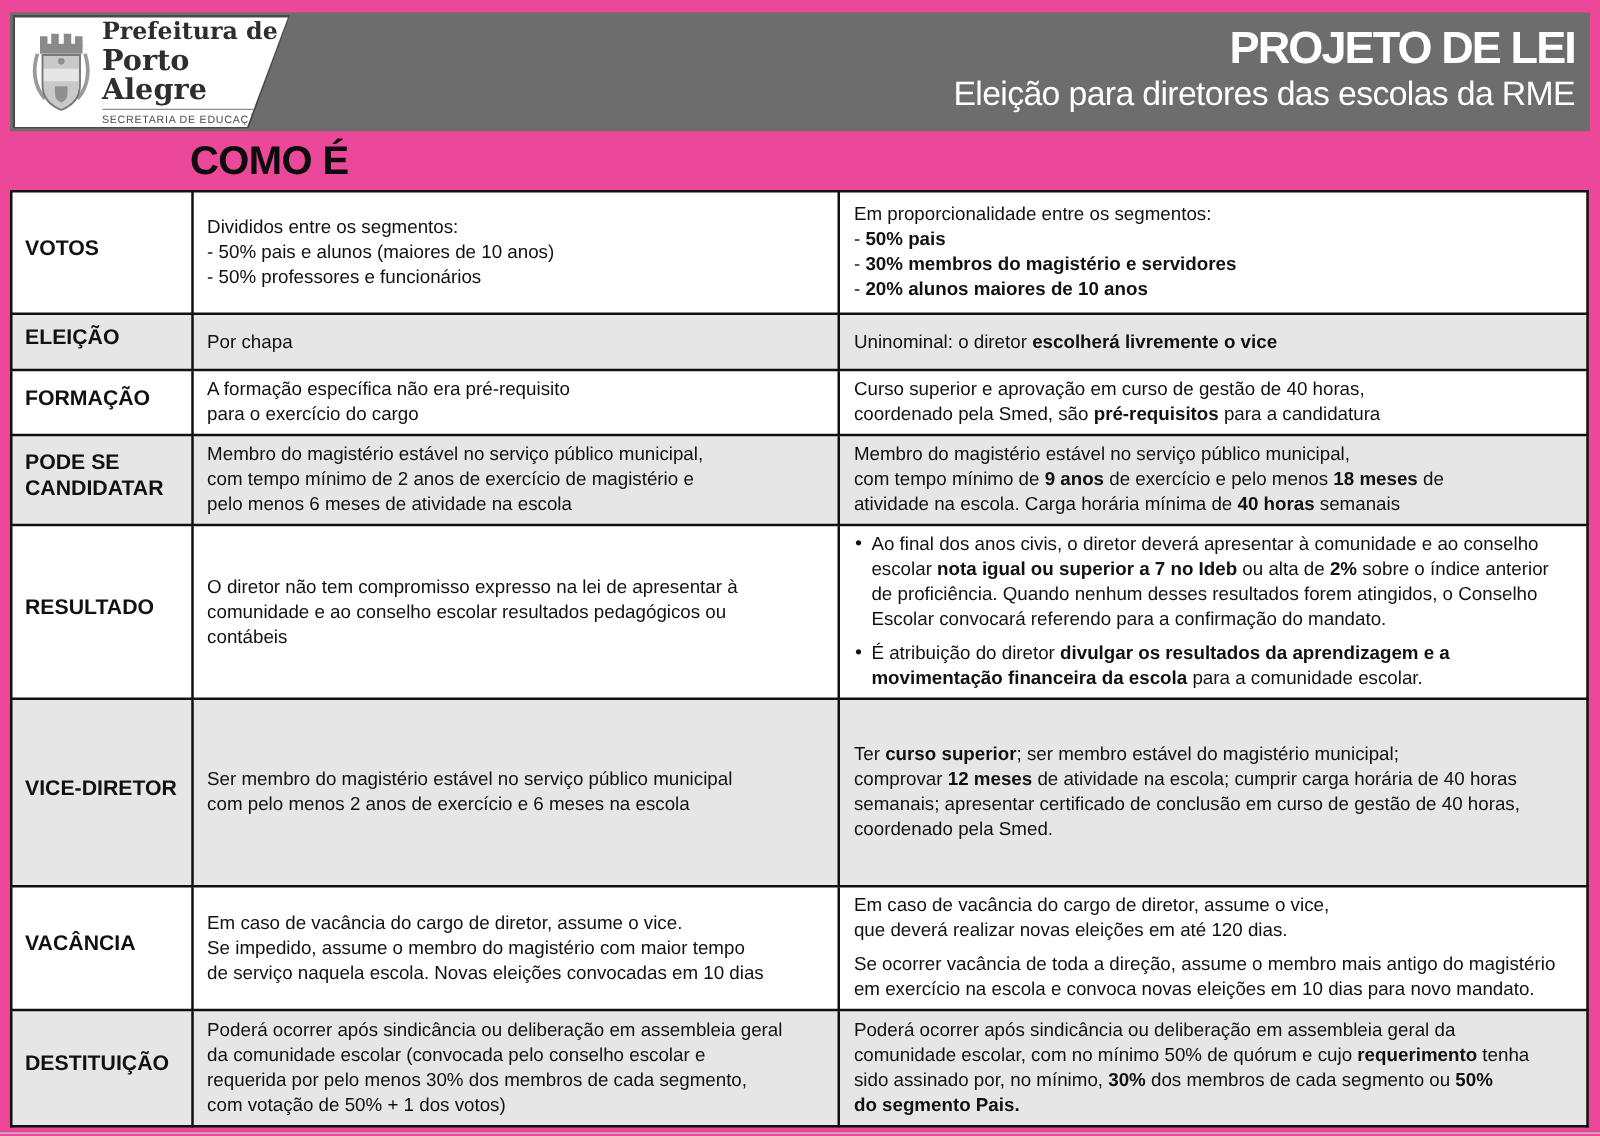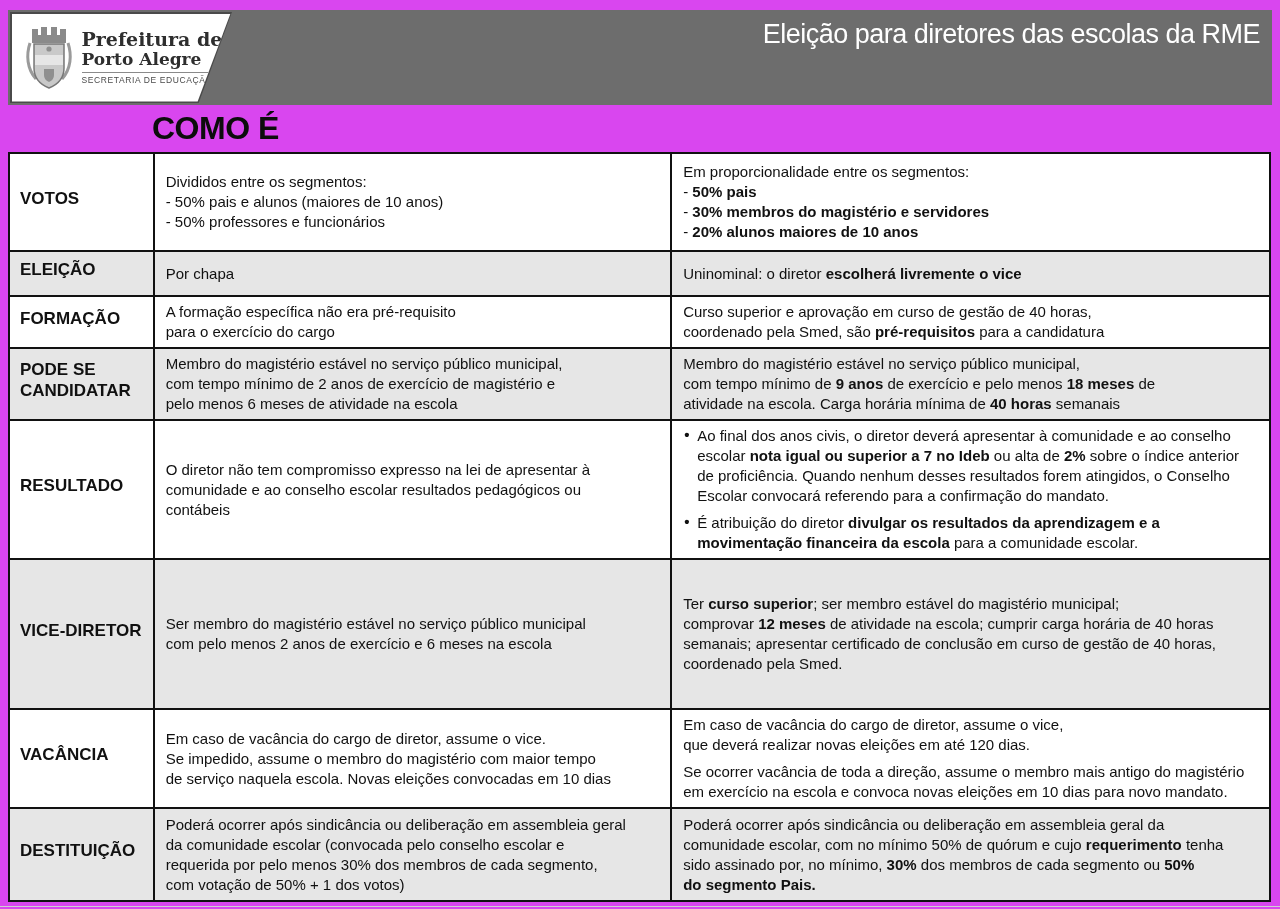--- a/index.html
+++ b/index.html
@@ -1,29 +1,29 @@
 <!DOCTYPE html>
 <html><head>
 <meta charset="utf-8">
 <style>
   html,body{margin:0;padding:0;background:#ffffff;}
-  .page{position:relative;width:1280px;height:909px;background:#d946ef;overflow:hidden;
+  .page{position:relative;width:1280px;height:909px;background:#ec4899;overflow:hidden;
         font-family:"Liberation Sans", sans-serif;color:#111;}
 
   
   .header-bar{position:absolute;left:8px;top:10px;width:1264px;height:95px;background:#6d6d6d;}
   .logo-wrap{position:absolute;left:2px;top:2px;width:222px;height:91px;}
   .logo-outer{position:absolute;inset:0;background:#4a4a4a;
               clip-path:polygon(0 0,100% 0,85% 100%,0 100%);}
   .logo-inner{position:absolute;inset:1.5px;background:#ffffff;
               clip-path:polygon(0 0,100% 0,85% 100%,0 100%);
               display:flex;align-items:center;padding-left:12px;box-sizing:border-box;}
   .logo-text{margin-left:8px;line-height:1;}
   .logo-l1{font-family:"DejaVu Serif", serif;font-weight:bold;font-size:19px;color:#2e2e2e;}
-  .logo-l2{font-family:"DejaVu Serif", serif;font-weight:bold;font-size:17px;color:#2e2e2e;margin-top:2px;}
+  .logo-l2{font-family:"DejaVu Serif", serif;font-weight:bold;font-size:23px;color:#2e2e2e;margin-top:2px;}
   .logo-rule{height:1px;background:#8a8a8a;margin:4px 0 3px 0;width:148px;}
   .logo-l3{font-size:8.5px;letter-spacing:0.6px;color:#4a4a4a;}
   .title-block{position:absolute;right:12px;top:7px;text-align:right;color:#ffffff;line-height:1.15;}
   .title-main{font-size:36px;font-weight:bold;letter-spacing:-1.5px;}
   .title-sub{font-size:27px;font-weight:normal;letter-spacing:-0.5px;margin-top:2px;}
 
   
   .col-head{position:absolute;top:110px;height:40px;font-size:32px;font-weight:bold;
             letter-spacing:-0.5px;text-align:left;color:#0c0c0c;}
   .col-head.left{left:152px;width:515px;}
@@ -85,20 +85,21 @@
         </svg>
         <div class="logo-text">
           <div class="logo-l1">Prefeitura de</div>
           <div class="logo-l2">Porto Alegre</div>
           <div class="logo-rule"></div>
           <div class="logo-l3">SECRETARIA DE EDUCAÇÃO</div>
         </div>
       </div>
     </div>
     <div class="title-block">
+      <div class="title-main">PROJETO DE LEI</div>
       <div class="title-sub">Eleição para diretores das escolas da RME</div>
     </div>
   </div>
 
   <div class="col-head left">COMO É</div>
 
   <div class="tbl-wrap">
     <table>
       <tbody>
           <tr>

